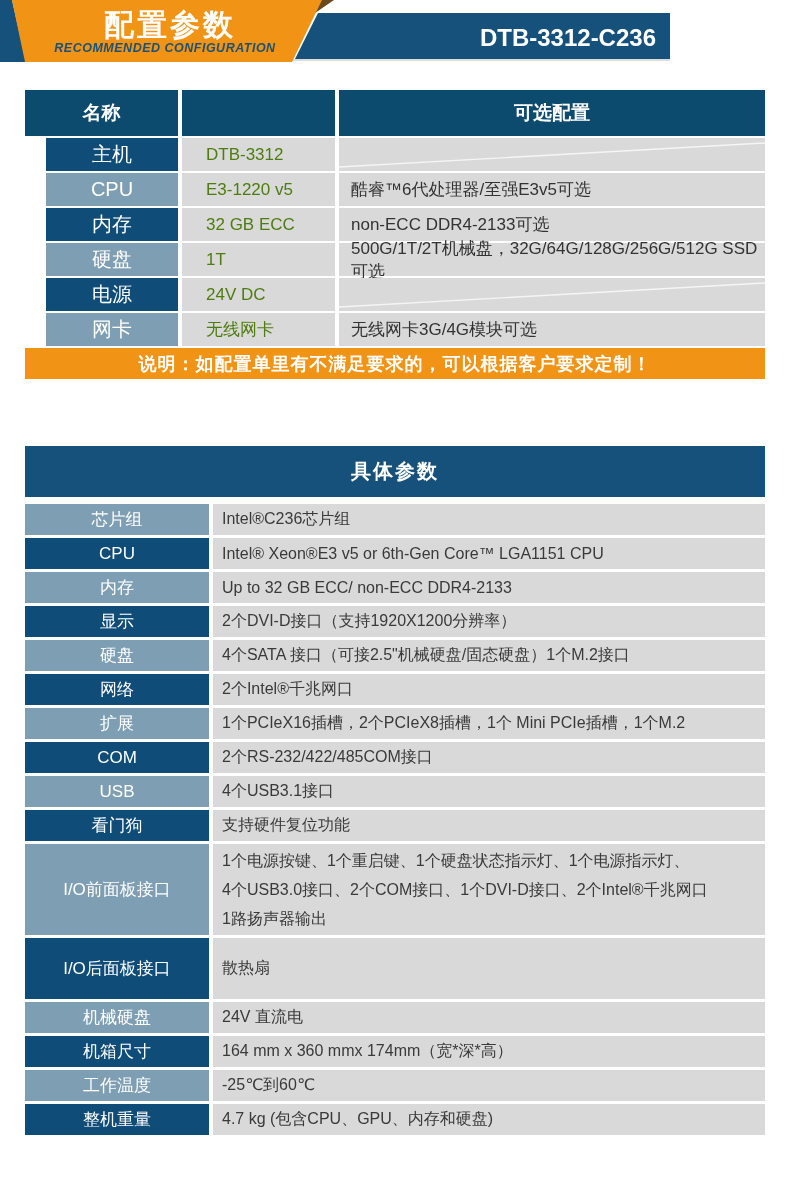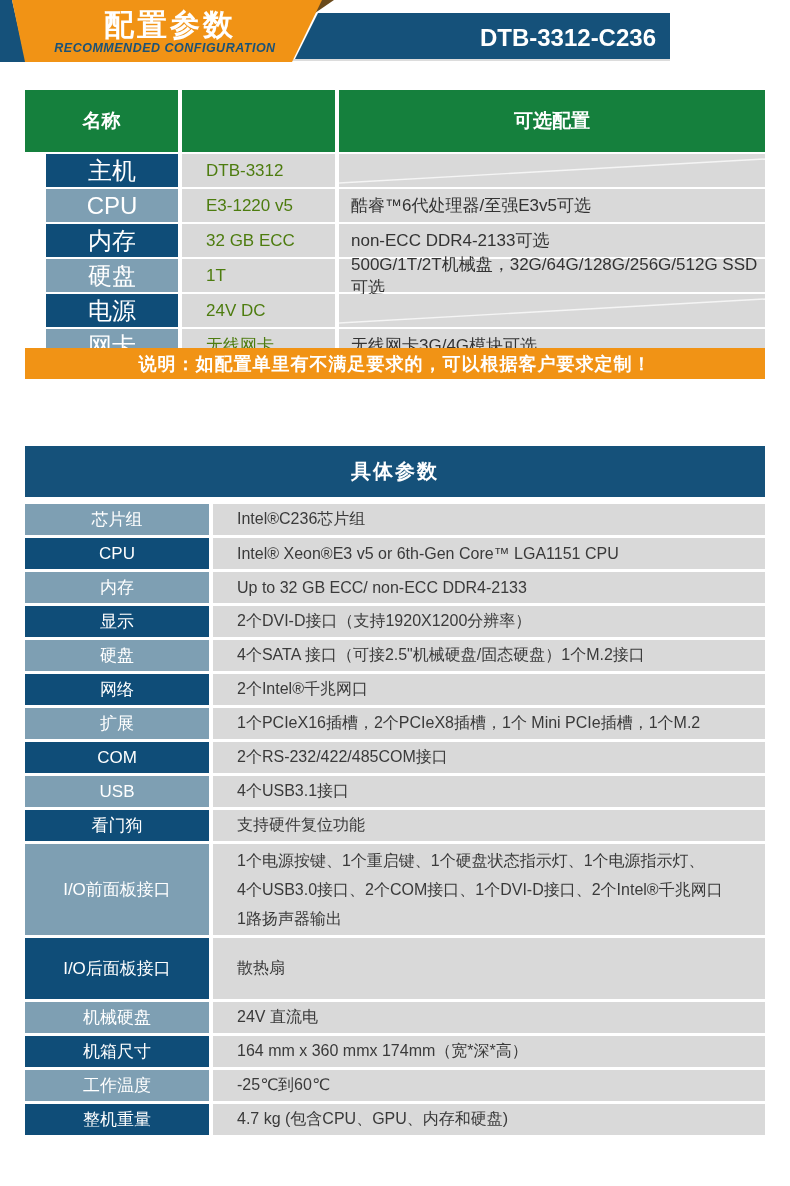--- a/index.html
+++ b/index.html
@@ -20,45 +20,45 @@
   .hdr-cn{position:absolute;left:55px;top:5px;width:230px;text-align:center;
           font-size:30px;font-weight:bold;color:#ffffff;letter-spacing:3px;}
   .hdr-en{position:absolute;left:35px;top:41px;width:260px;text-align:center;
           font-style:italic;font-weight:bold;font-size:12.5px;color:#1b5277;letter-spacing:.5px;}
   .hdr-model{position:absolute;right:14px;top:24px;font-size:24px;font-weight:bold;color:#ffffff;}
 
   
   .t1{position:absolute;left:25px;top:90px;width:740px;}
   .t1-grid{display:grid;grid-template-columns:153px 153px 1fr;column-gap:4px;row-gap:2px;}
   .cell{display:flex;align-items:center;}
-  .t1-head{height:62px;background:#15803d;color:#fff;font-size:19px;font-weight:bold;
+  .t1-head{height:46px;background:#0c4a6e;color:#fff;font-size:19px;font-weight:bold;
            justify-content:center;}
   .t1 .row-cell{height:33px;}
-  .lbl{justify-content:center;color:#ffffff;font-size:24px;font-weight:500;margin-left:21px;}
+  .lbl{justify-content:center;color:#ffffff;font-size:20px;font-weight:500;margin-left:21px;}
   .lbl-dark{background:#0f4d78;}
   .lbl-light{background:#7e9fb3;}
   .val{background:#d9d9d9;color:#4d7c0f;font-size:17px;padding-left:24px;}
   .opt{background:#d9d9d9;color:#333333;font-size:17px;padding-left:12px;position:relative;}
   .opt svg{position:absolute;inset:0;width:100%;height:100%;}
 
   .note-bar{position:absolute;left:25px;top:348px;width:740px;height:31px;background:#f19315;
             display:flex;align-items:center;justify-content:center;
             color:#ffffff;font-size:18px;font-weight:bold;letter-spacing:1px;}
 
   
   .t2{position:absolute;left:25px;top:446px;width:740px;}
   .t2-title{height:51px;background:#15517a;color:#ffffff;font-size:20px;font-weight:bold;
             display:flex;align-items:center;justify-content:center;letter-spacing:2px;}
   .t2-rows{margin-top:7px;}
   .t2-row{display:grid;grid-template-columns:184px 1fr;column-gap:4px;margin-bottom:3px;}
   .t2-row .cell{height:31px;}
   .t2-row.tall3 .cell{height:91px;}
   .t2-row.tall2 .cell{height:61px;}
   .t2-lbl{justify-content:center;color:#ffffff;font-size:17px;font-weight:500;}
-  .t2-val{background:#d9d9d9;color:#3a3a3a;font-size:16px;padding-left:24px;}
+  .t2-val{background:#d9d9d9;color:#3a3a3a;font-size:16px;padding-left:9px;}
   .t2-val.multi{flex-direction:column;align-items:flex-start;justify-content:center;line-height:29px;}
 </style>
 </head>
 <body>
 
 <div class="page">
 
   <div class="hdr">
     <div class="hdr-underline"></div>
     <div class="hdr-band"></div>

